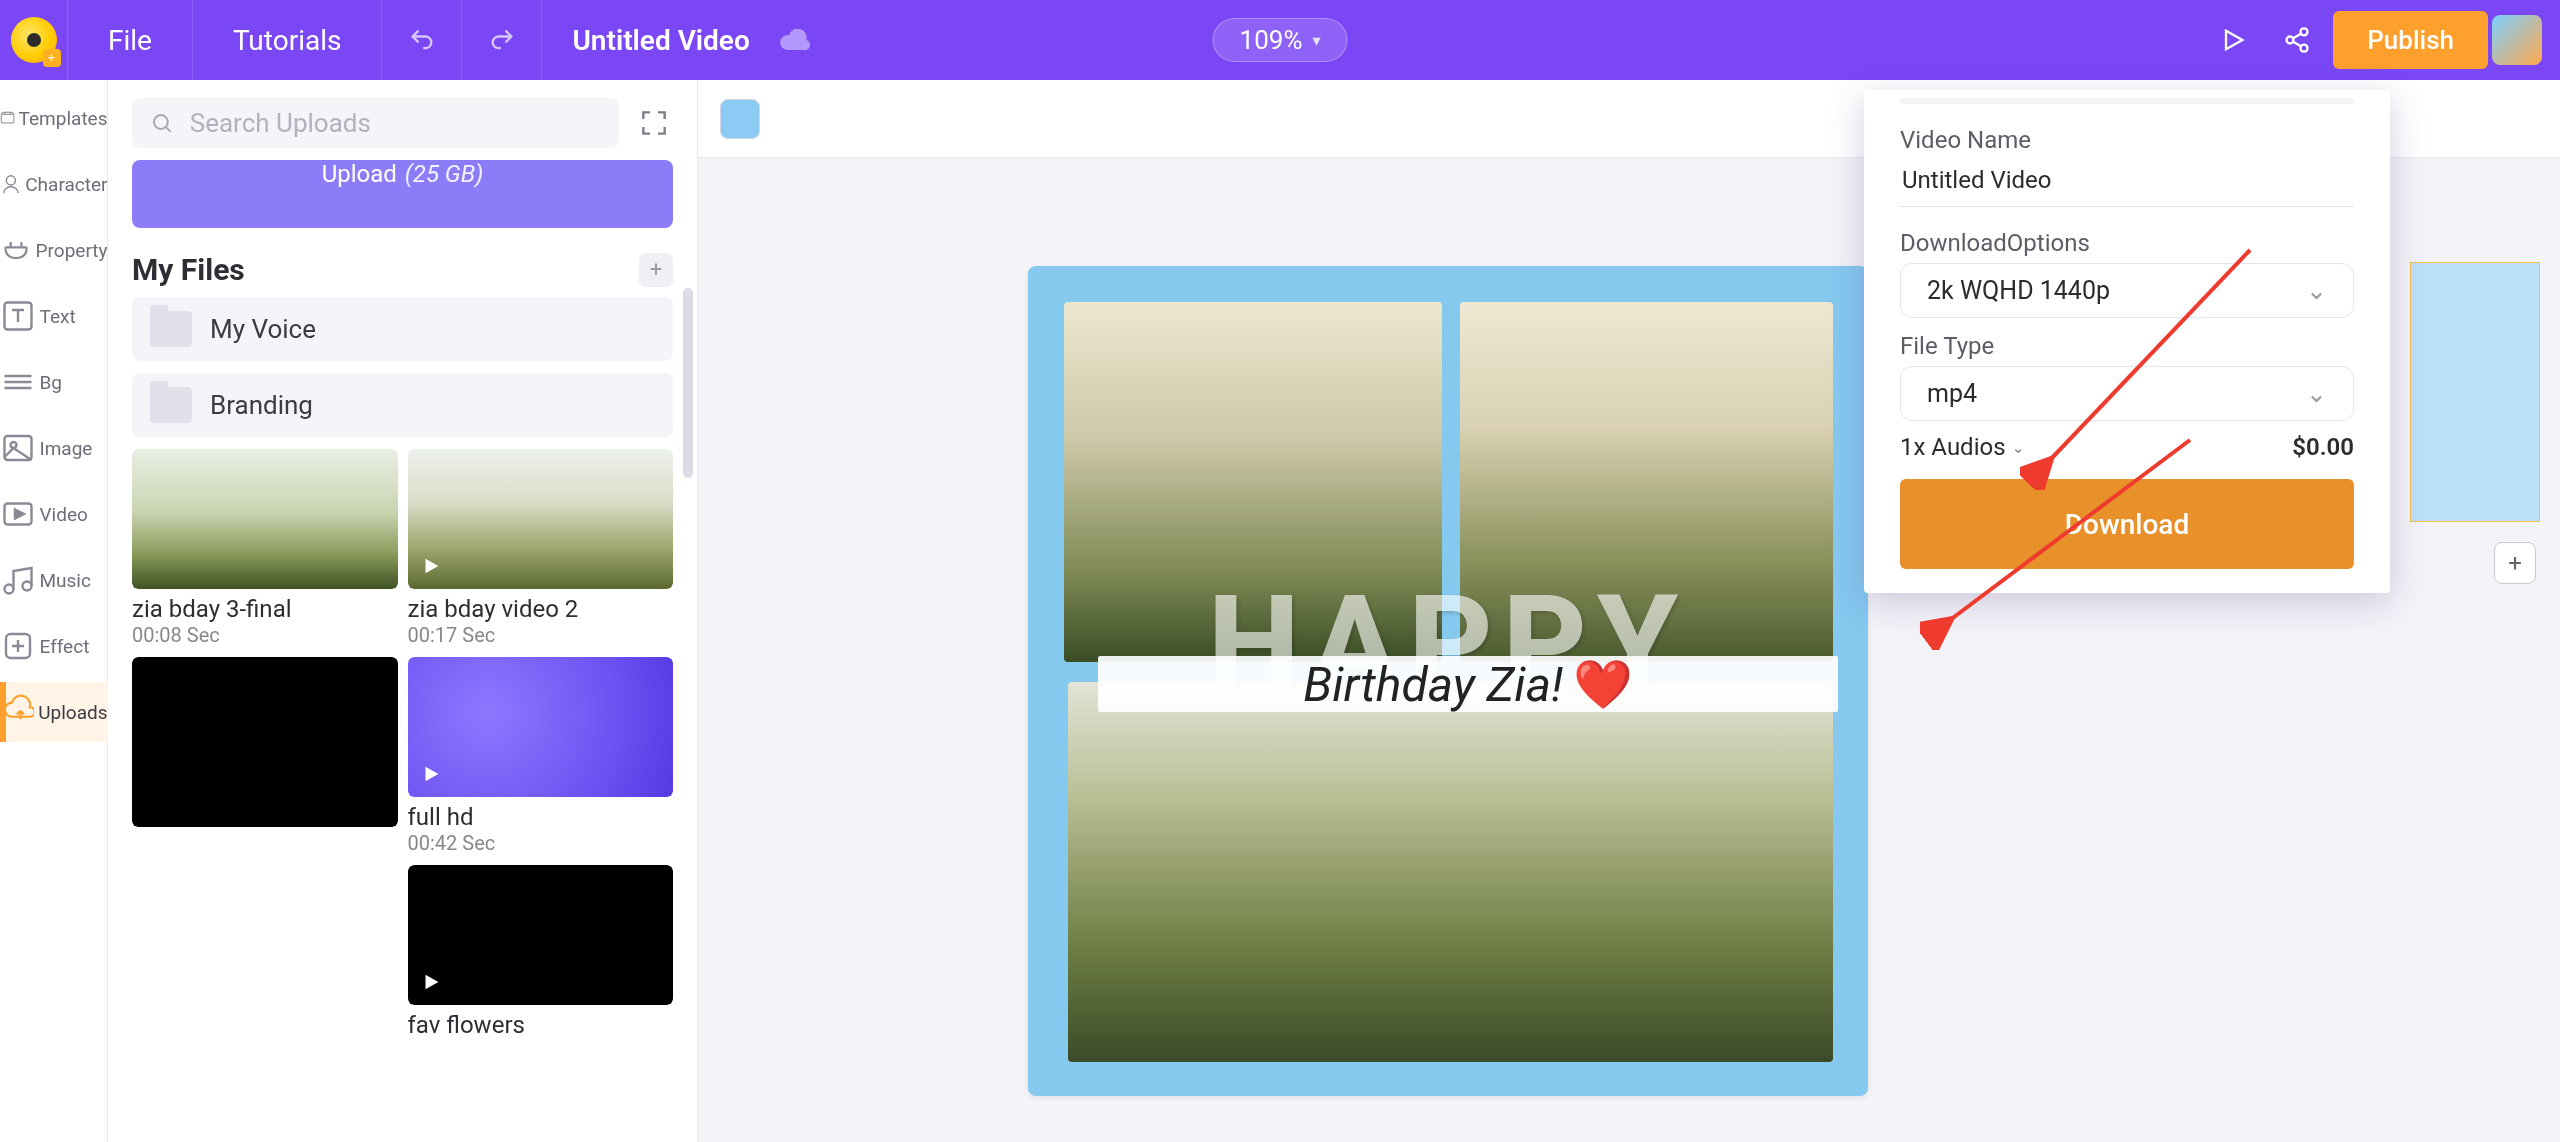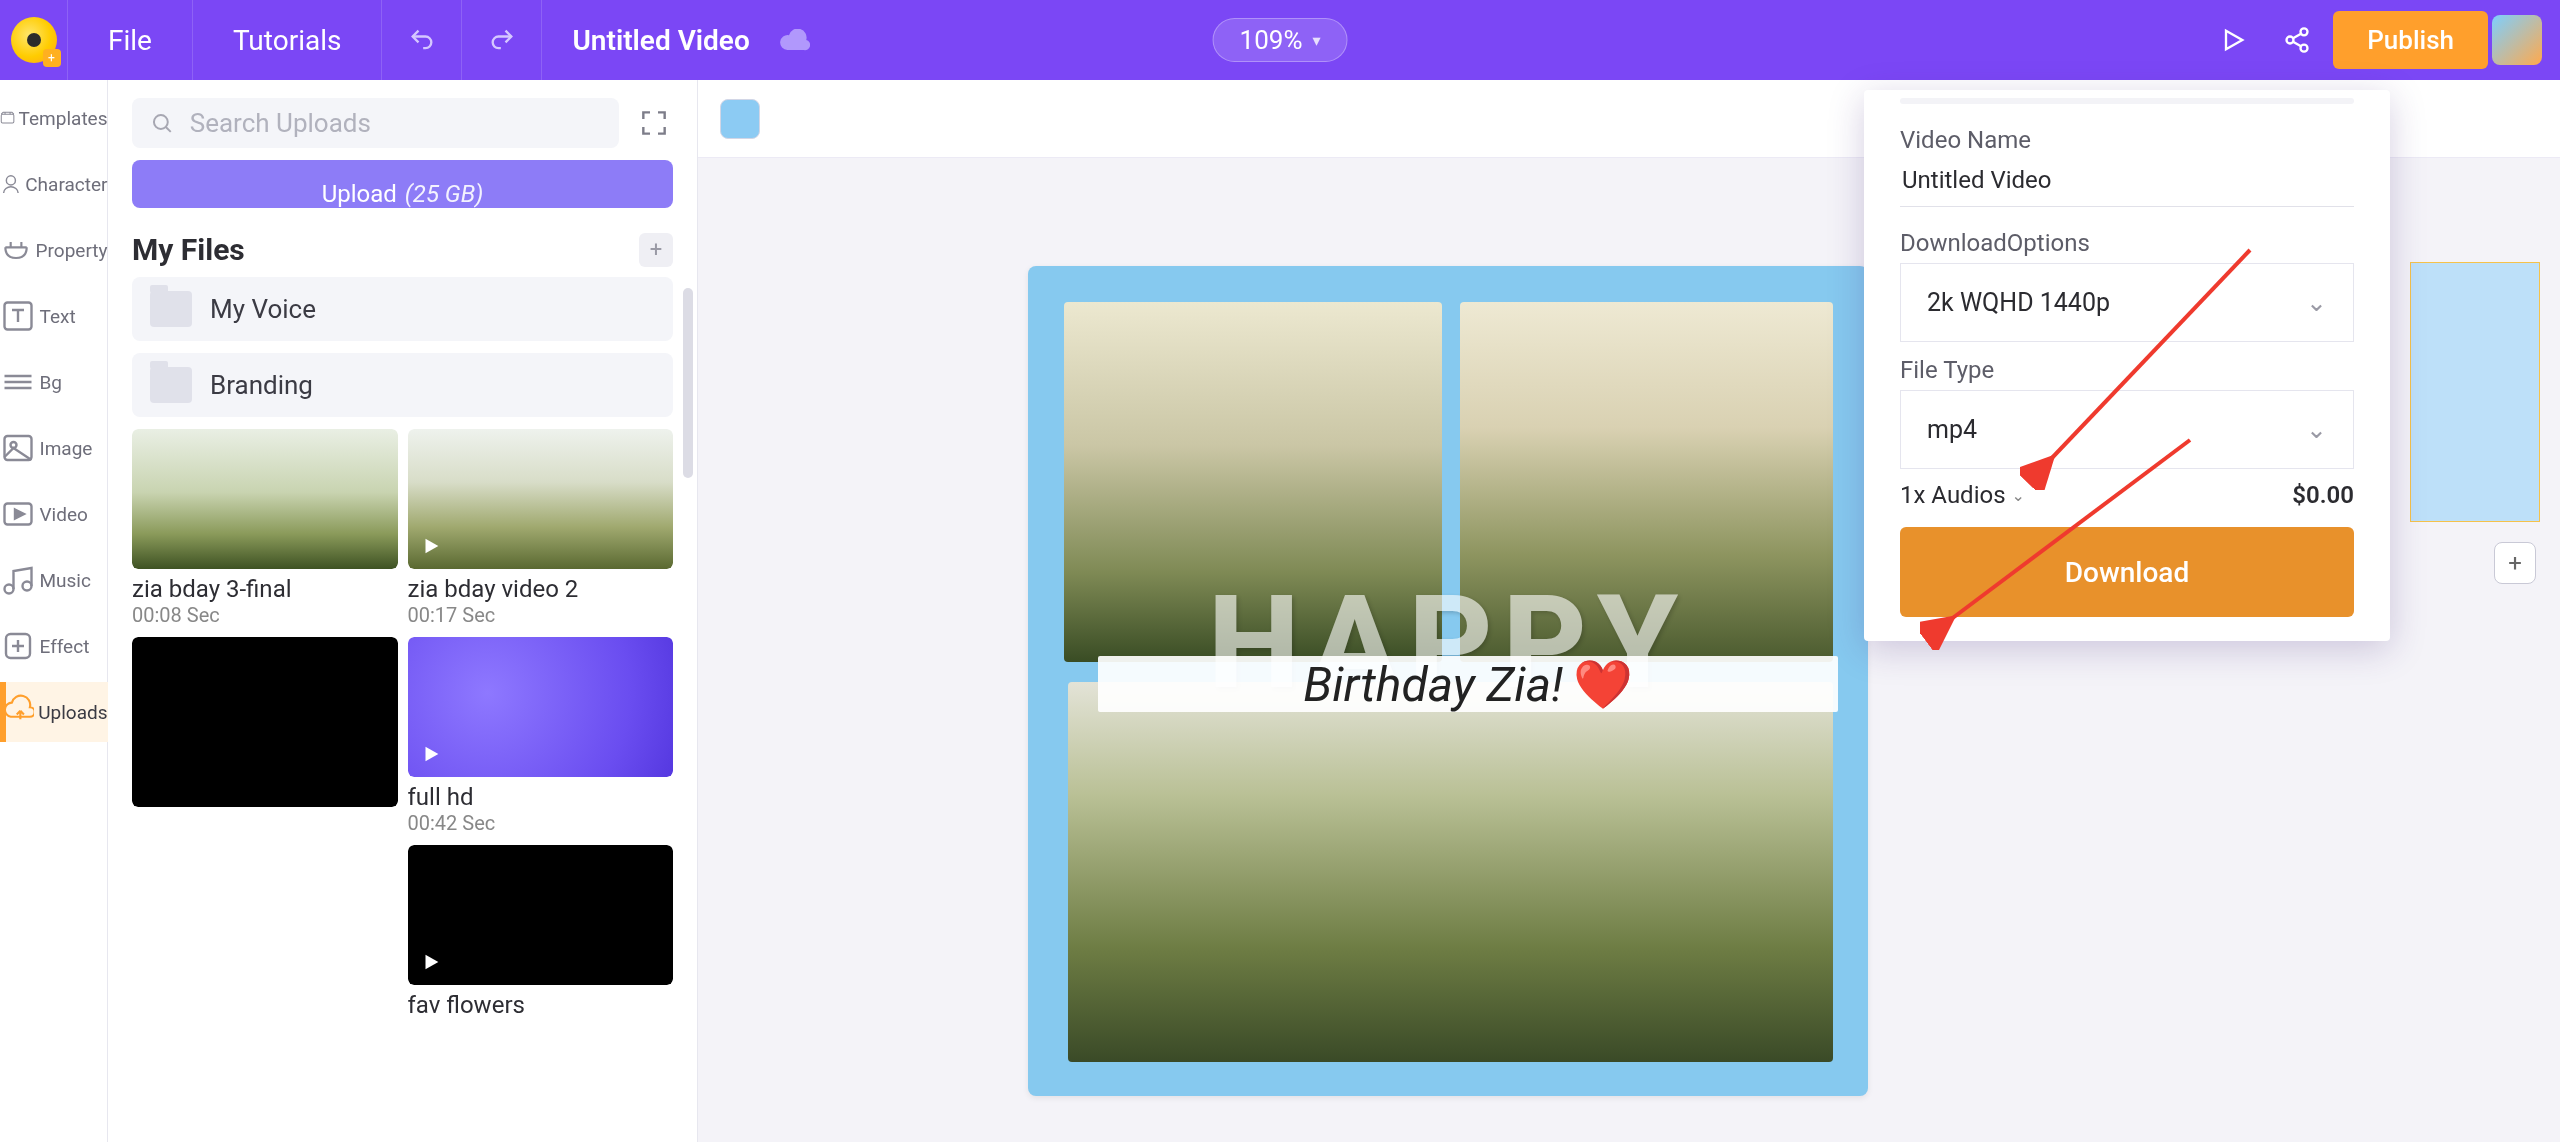--- a/index.html
+++ b/index.html
@@ -30,21 +30,21 @@
   .rail-item.active{border-left:6px solid #ff9f2c;background:#fff4e5;}
   .rail-item.active span{color:#3b3b44;}
 
   
   .sidepanel{position:absolute;left:108px;top:80px;bottom:0;width:590px;background:#fff;border-right:1px solid #e7e7ef;padding:18px 24px 0;overflow:hidden;}
   .search-row{display:flex;gap:16px;align-items:center;}
   .search-box{flex:1;display:flex;align-items:center;gap:16px;background:#f4f5f9;border-radius:8px;padding:10px 18px;}
   .search-box input{border:none;background:transparent;outline:none;font-size:26px;color:#333;width:100%;}
   .search-box input::placeholder{color:#b1b2bd;}
   .expand-btn{width:38px;height:38px;display:flex;align-items:center;justify-content:center;cursor:pointer;}
-  .upload-btn{margin-top:12px;background:#8d7cf7;color:#fff;border-radius:8px;height:48px;display:flex;align-items:flex-end;justify-content:center;font-size:24px;gap:8px;cursor:pointer;}
+  .upload-btn{margin-top:12px;background:#8d7cf7;color:#fff;border-radius:8px;height:68px;display:flex;align-items:flex-start;justify-content:center;font-size:24px;gap:8px;cursor:pointer;}
   .upload-btn em{font-style:italic;opacity:.9;font-weight:400;}
   .section-head{display:flex;align-items:center;justify-content:space-between;margin:24px 0 10px;}
   .section-head h2{font-size:30px;font-weight:700;color:#2d2d33;}
   .add-box{width:34px;height:34px;border-radius:6px;background:#efeff4;display:flex;align-items:center;justify-content:center;color:#9a9aa5;cursor:pointer;font-size:22px;}
   .folder-row{display:flex;align-items:center;gap:18px;background:#f4f5f9;border-radius:8px;padding:14px 18px;margin-bottom:12px;cursor:pointer;}
   .folder-icon{width:42px;height:36px;background:#e0e1ea;border-radius:4px;position:relative;}
   .folder-icon::before{content:"";position:absolute;top:-6px;left:0;width:18px;height:8px;background:#e0e1ea;border-radius:2px;}
   .folder-row span{font-size:26px;color:#3b3b44;}
   .grid{display:grid;grid-template-columns:1fr 1fr;gap:10px 10px;}
   .thumb{width:100%;border-radius:6px;position:relative;overflow:hidden;cursor:pointer;}
@@ -79,21 +79,21 @@
   
   .modal{position:absolute;right:170px;top:90px;width:526px;background:#fff;border-radius:4px;box-shadow:0 8px 36px rgba(60,30,120,.22);padding:0 0 24px;}
   .modal-head{display:flex;align-items:center;gap:18px;padding:24px 28px 8px;}
   .back-sq{width:32px;height:32px;border-radius:4px;background:#f1f0f5;display:flex;align-items:center;justify-content:center;color:#a7a7b3;cursor:pointer;}
   .dl-badge{width:50px;height:50px;border-radius:8px;background:linear-gradient(135deg,#ff77c0,#ff9f4a);display:flex;align-items:center;justify-content:center;color:#fff;margin-left:40px;}
   .modal-head h3{font-size:30px;font-weight:700;color:#232328;}
   .modal-body{padding:8px 36px 0;}
   .thin-bar{height:6px;background:#f3f3f7;border-radius:3px;margin:0 0 22px;}
   .field-label{font-size:24px;color:#5d5d68;margin-top:8px;margin-bottom:6px;}
   .text-line{font-size:24px;color:#2b2b30;padding:6px 2px 12px;border-bottom:1px solid #e1e1e9;}
-  .select-box{border:1px solid #e5e5ee;border-radius:0;padding:24px 26px;font-size:25px;color:#2b2b30;display:flex;justify-content:space-between;align-items:center;margin-bottom:12px;cursor:pointer;}
+  .select-box{border:1px solid #e5e5ee;border-radius:12px;padding:12px 26px;font-size:25px;color:#2b2b30;display:flex;justify-content:space-between;align-items:center;margin-bottom:12px;cursor:pointer;}
   .select-box .chev{color:#9a9aa5;}
   .audio-row{display:flex;justify-content:space-between;align-items:center;font-size:24px;color:#2b2b30;margin-top:8px;margin-bottom:18px;}
   .audio-row .left{display:flex;align-items:center;gap:6px;cursor:pointer;}
   .download-cta{background:#e8912b;color:#fff;border-radius:6px;height:90px;display:flex;align-items:center;justify-content:center;font-size:28px;font-weight:500;cursor:pointer;}
   
   
   .arrow{position:absolute;pointer-events:none;}
   svg{display:block;}
 </style>
 </head>

